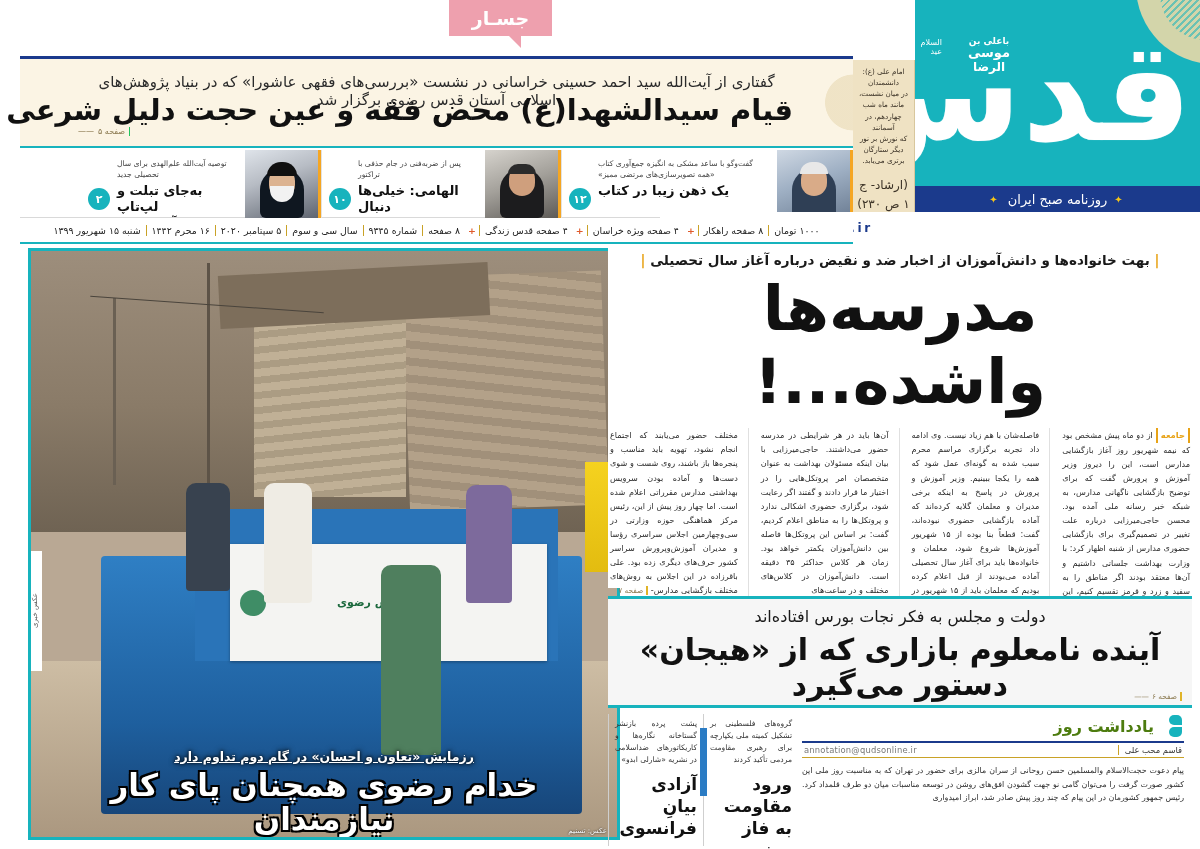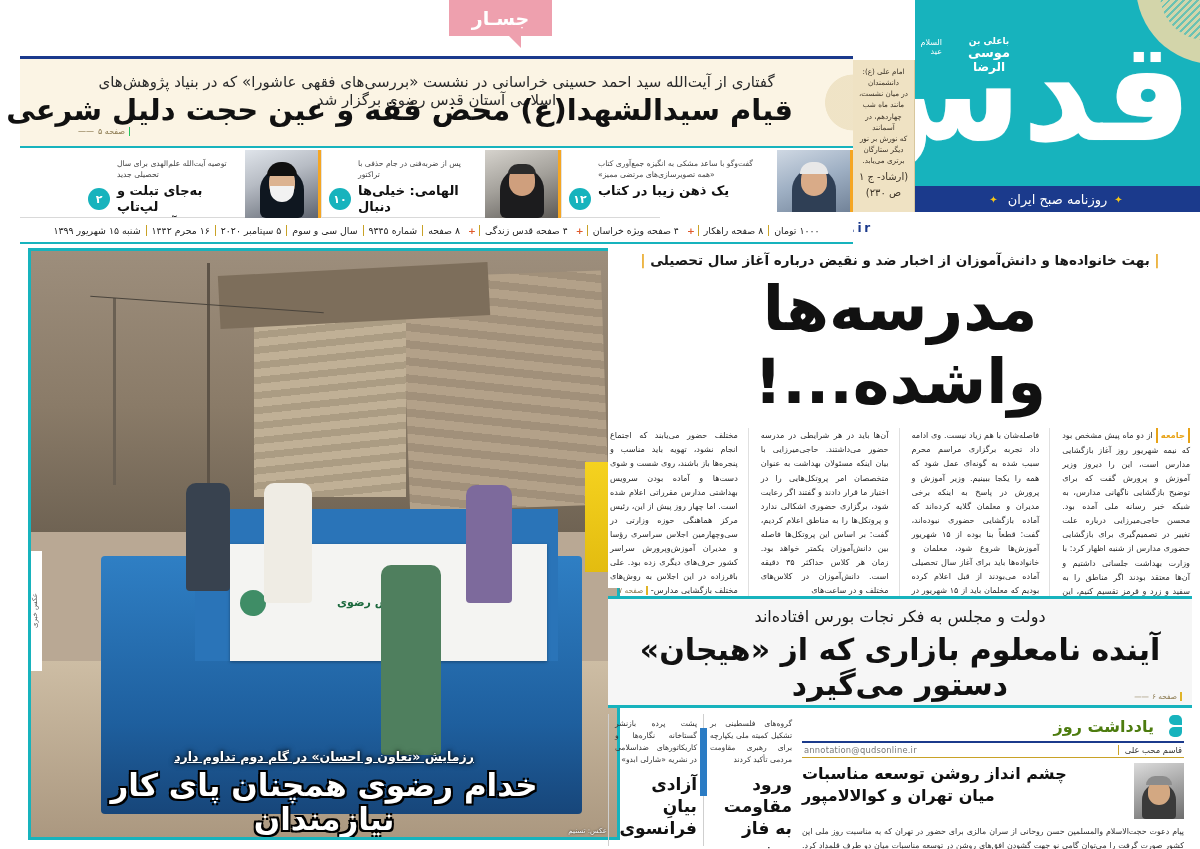--- a/index.html
+++ b/index.html
@@ -63,21 +63,21 @@
   }
   .masthead-footer .dia { color:#f5c518; font-size:10px; margin:0 7px; }
 
   
   .quote-box {
     position: absolute; top: 60px; right: 285px; width: 62px; height: 152px;
     background: #efe2c3; border-right: 1px solid #d8c79d;
     padding: 6px 4px 4px 4px; text-align: center;
     font-size: 7.2px; line-height: 1.55; color: #3b3226; direction: rtl;
   }
-  .quote-box .ref { margin-top: 3px; font-size: 10px; }
+  .quote-box .ref { margin-top: 10px; font-size: 12px; }
 
   
   .header-band {
     position: absolute; top: 56px; right: 347px; left: 0; height: 92px;
     background: #fbf4e4;
     border-top: 3px solid #1b3a8c; border-bottom: 2px solid #17b3bd;
   }
   .header-band::before{
     content:""; position:absolute; top:0; right:0; width:58px; height:100%;
     background: radial-gradient(circle at 100% 50%, #e6d6ae 0 38%, transparent 39%);
@@ -447,31 +447,20 @@
         <span class="annot-logo">
           <span class="s1"></span>
           <span class="s2"></span>
         </span>
         <span class="annot-label">یادداشت روز</span>
       </div>
       <div class="annot-meta">
         <span class="author">قاسم محب علی</span>
         <span class="email">annotation@qudsonline.ir</span>
       </div>
-      <div class="annot-body">
-        <div class="annot-photo">
-          <span class="h"></span>
-          <span class="f"></span>
-          <span class="hr"></span>
-        </div>
-        <div class="annot-title">
-          <div>چشم انداز روشن توسعه مناسبات</div>
-          <div>میان تهران و کوالالامپور</div>
-        </div>
-      </div>
       <div class="annot-text">پیام دعوت حجت‌الاسلام والمسلمین حسن روحانی از سران مالزی برای حضور در تهران که به مناسبت روز ملی این کشور صورت گرفت را می‌توان گامی نو جهت گشودن افق‌های روشن در توسعه مناسبات میان دو طرف قلمداد کرد. رئیس جمهور کشورمان در این پیام که چند روز پیش صادر شد، ابراز امیدواری</div>
     </div>
 
     <div class="brief b1">
       <div class="brief-kicker">گروه‌های فلسطینی بر تشکیل کمیته ملی یکپارچه برای رهبری مقاومت مردمی تأکید کردند</div>
       <div class="brief-title">
         <div>ورود مقاومت</div>
         <div>به فاز</div>
         <div>سخت</div>
       </div>

